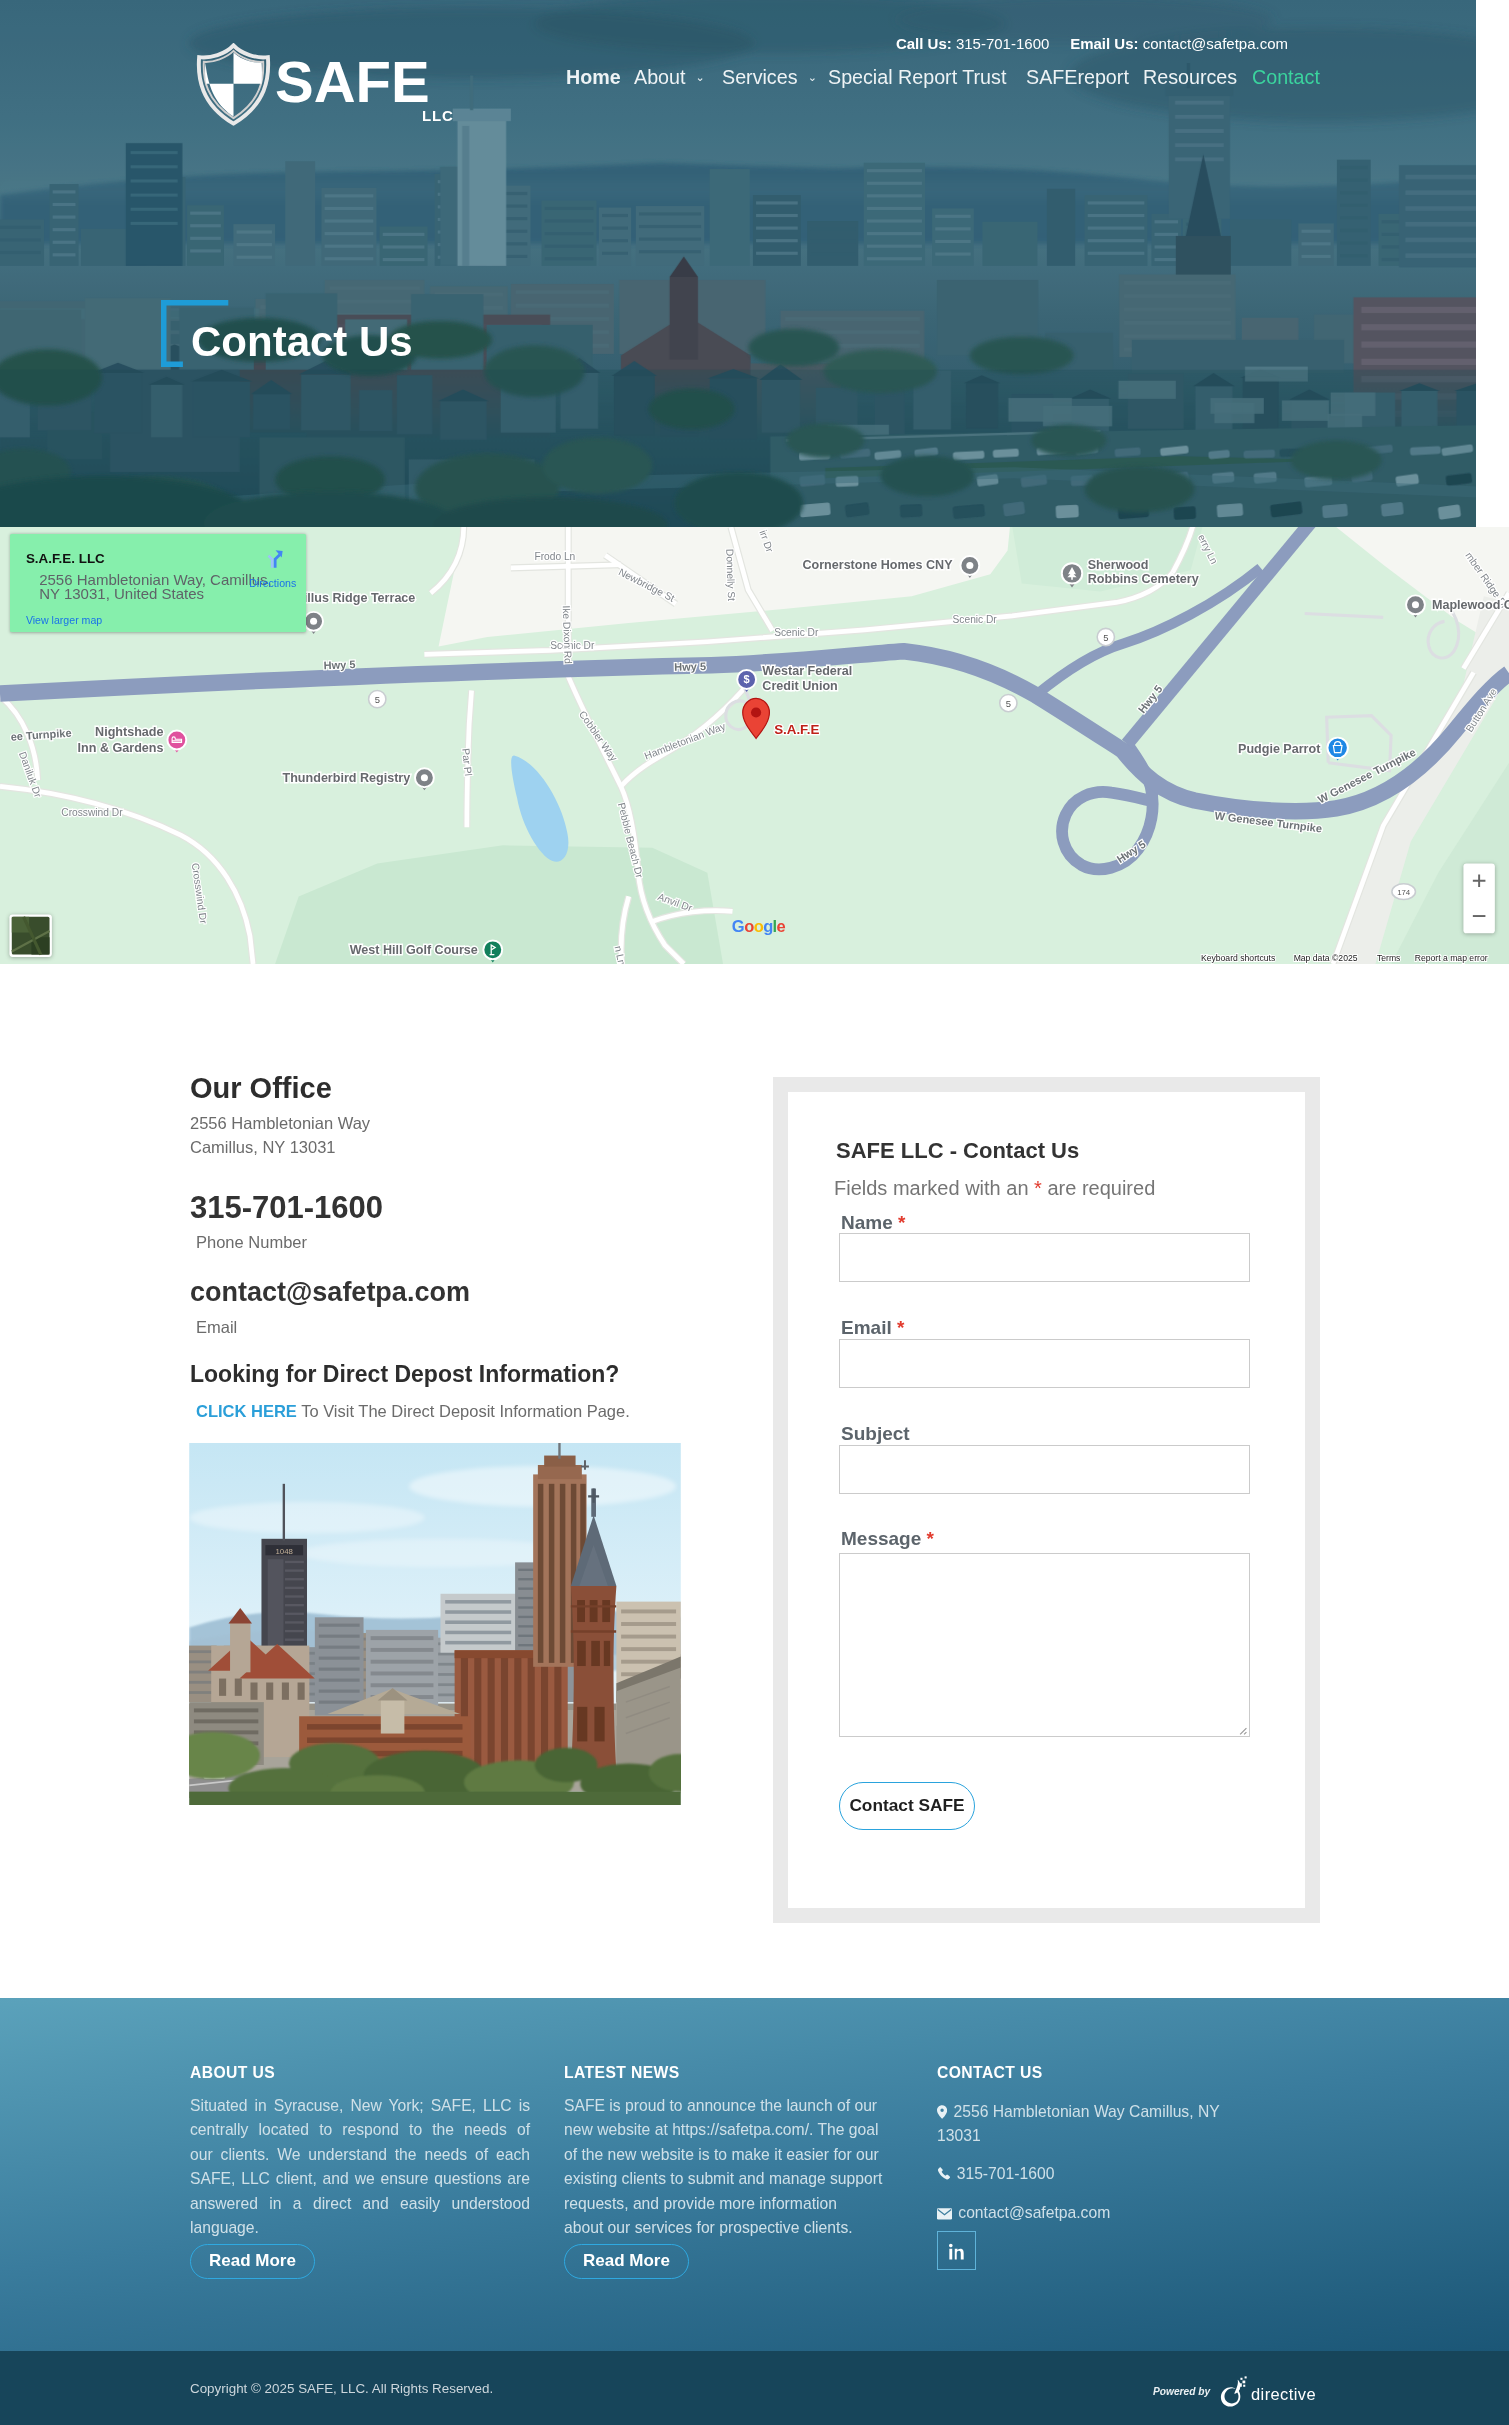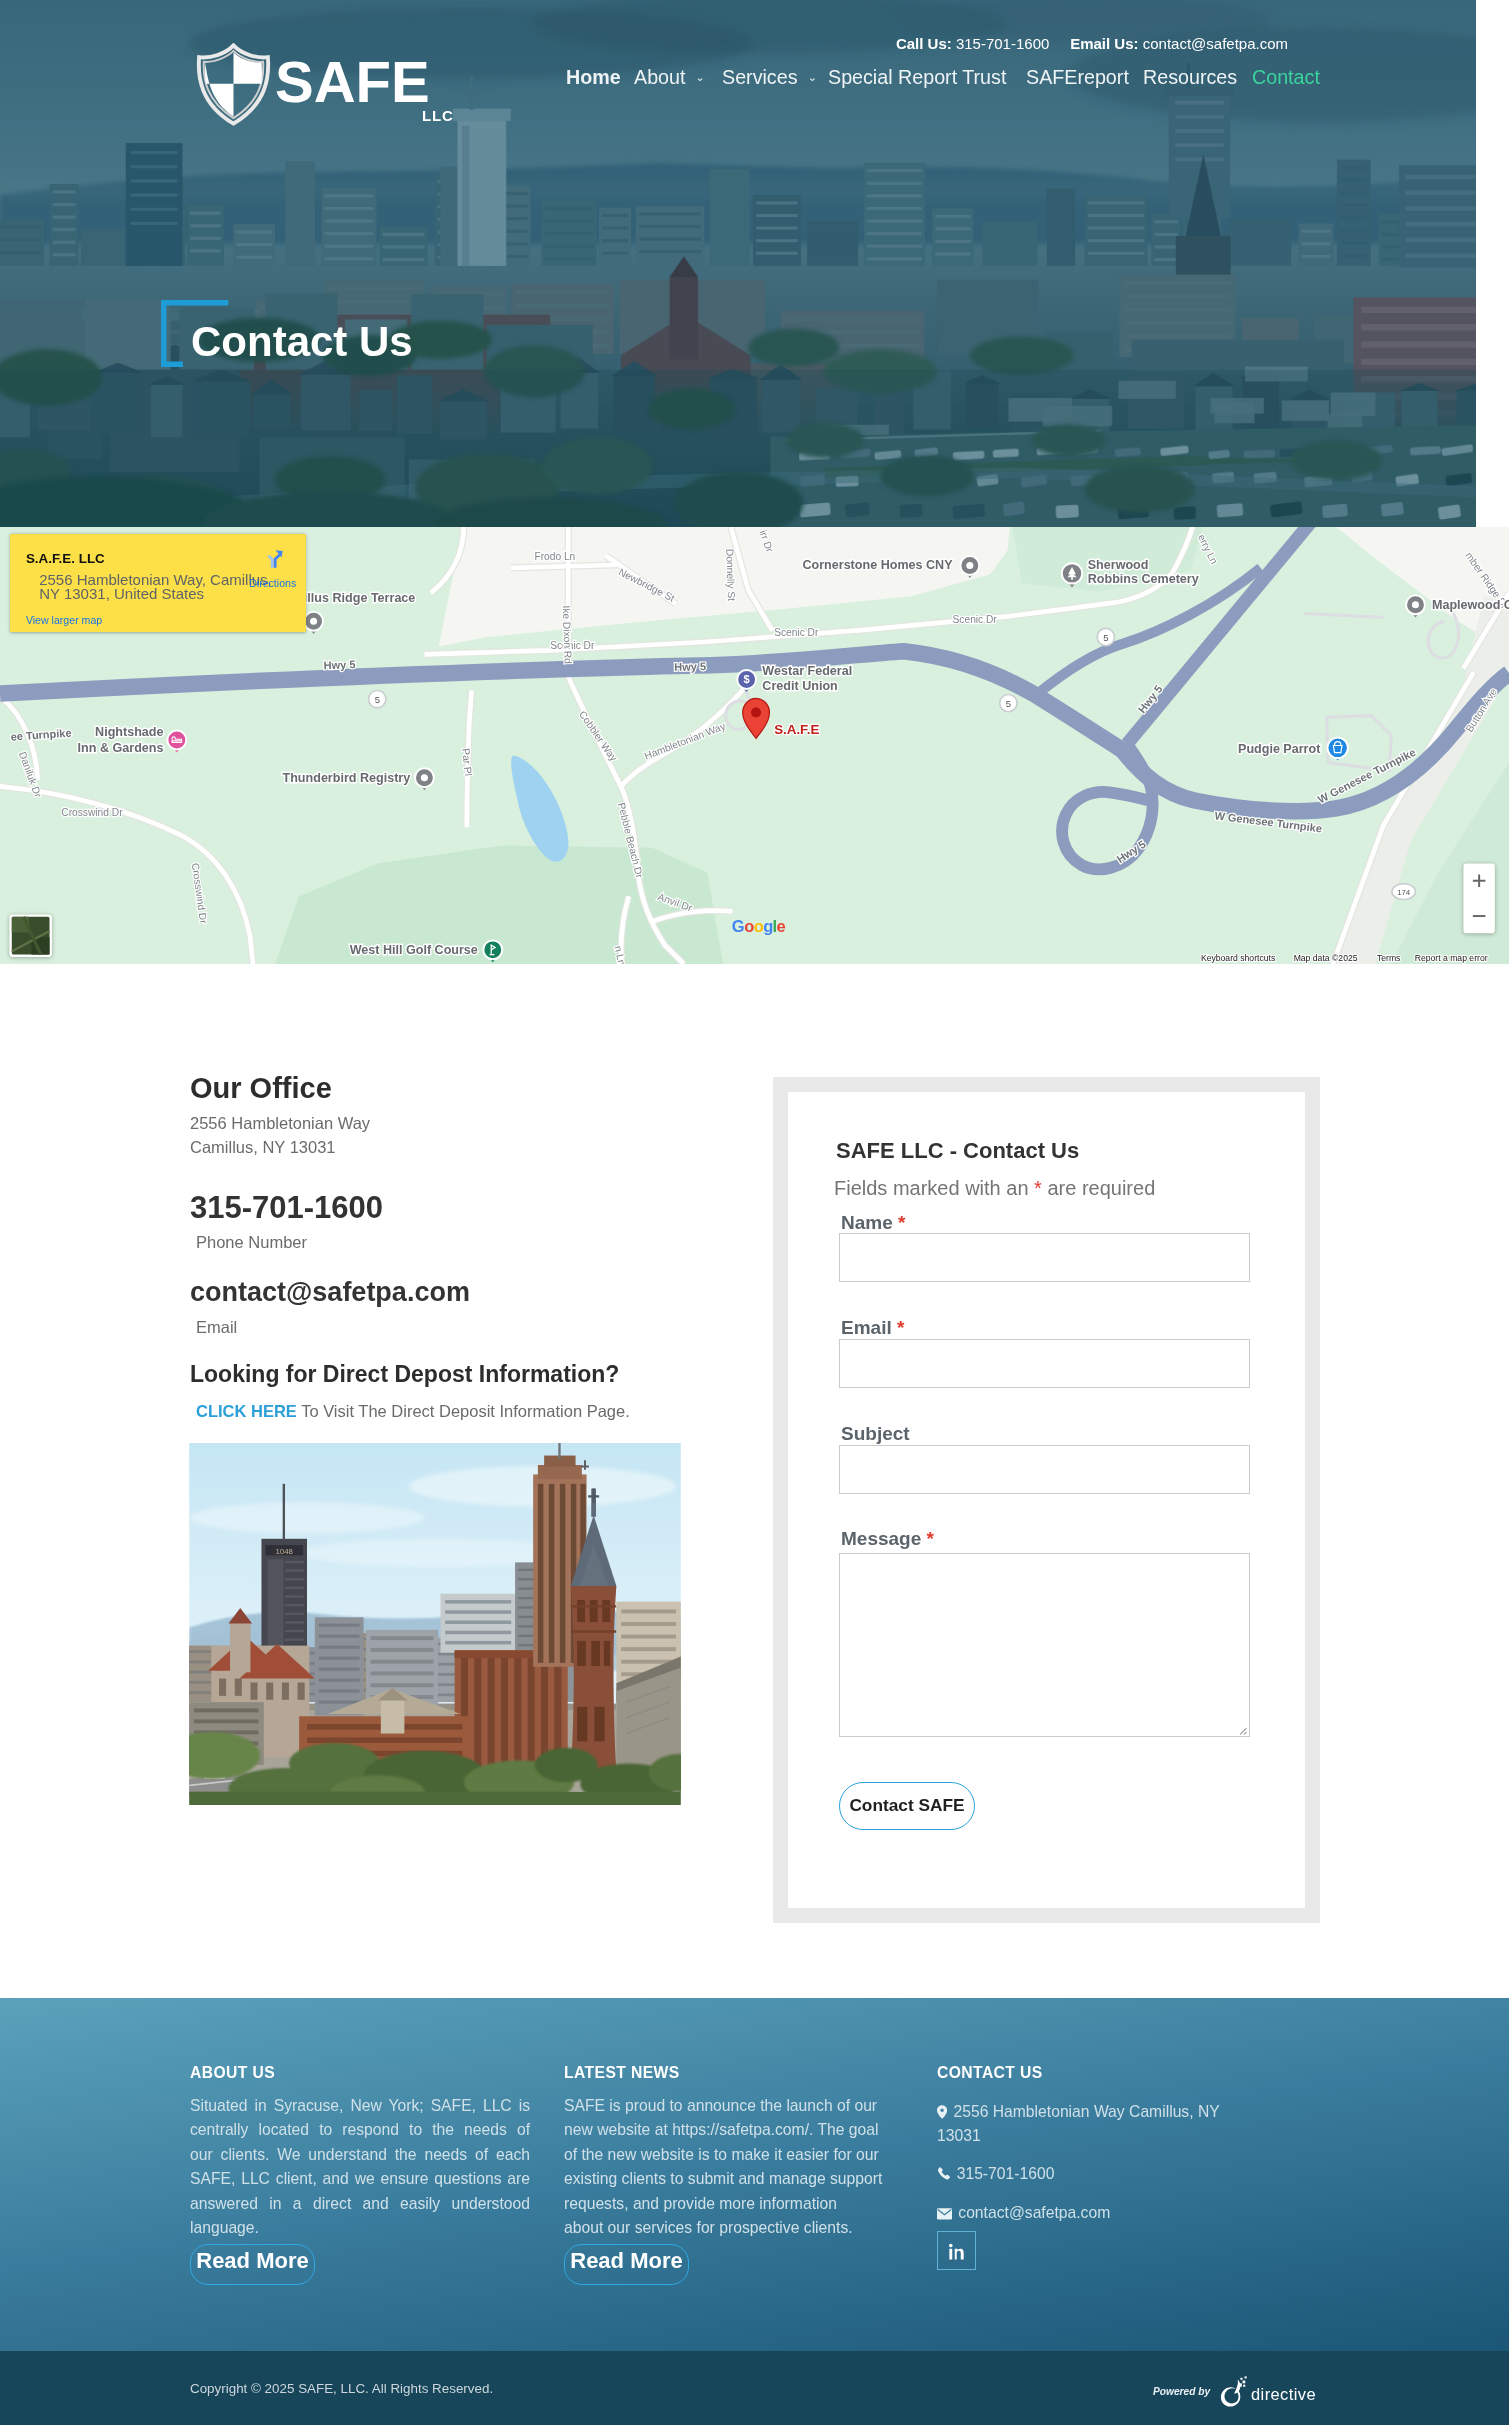--- a/index.html
+++ b/index.html
@@ -8,33 +8,33 @@
 .abs{position:absolute;}
 #hero{position:absolute;left:0;top:0;width:1476px;height:527px;overflow:hidden;}
 #topbar{position:absolute;top:35px;right:188px;color:#fff;font-size:15px;white-space:nowrap;}
 .nav-item{position:absolute;top:66px;color:#eef3f5;font-size:19.7px;white-space:nowrap;}
 .caret{font-size:11px;position:relative;top:-3.1px;margin-left:4.7px;}
 #logo-safe{position:absolute;left:275px;top:53px;color:#fff;font-size:58px;font-weight:bold;line-height:1;letter-spacing:0;}
 #logo-llc{position:absolute;left:410px;top:107px;color:#fff;font-size:15px;font-weight:bold;letter-spacing:0.8px;margin-left:12px;}
 #cu-wrap{position:absolute;left:161px;top:300px;}
 #cu-text{position:absolute;left:30px;top:18px;color:#fff;font-size:42px;font-weight:bold;white-space:nowrap;}
 #map{position:absolute;left:0;top:527px;width:1509px;height:437px;background:#d8f0dd;overflow:hidden;}
-#mapcard{position:absolute;left:10.2px;top:7px;width:296px;height:98px;background:#fde047;border-radius:1.6px;box-shadow:0 0.8px 3.1px rgba(0,0,0,.3);}
+#mapcard{position:absolute;left:10.2px;top:7px;width:296px;height:98px;background:#86efac;border-radius:1.6px;box-shadow:0 0.8px 3.1px rgba(0,0,0,.3);}
 #content{position:absolute;left:0;top:964px;width:1509px;height:1034px;background:#fff;}
 .grey{color:#6b6b6b;}
 #formframe{position:absolute;left:773px;top:113px;width:547px;height:846px;background:#e9e9e9;}
 #formwhite{position:absolute;left:15px;top:15px;width:517px;height:816px;background:#fff;}
 .flabel{position:absolute;font-size:19px;font-weight:bold;color:#5c646b;margin-top:12px;}
 .finput{position:absolute;width:411px;height:49px;border:0.8px solid #cbcbcb;background:#fff;}
 .red{color:#e23b2e;}
 #footer{position:absolute;left:0;top:1998px;width:1509px;height:353px;background:linear-gradient(172deg,#5ba2bb 0%,#3a7c9d 48%,#1b5676 100%);}
 .fcol-h{position:absolute;font-size:15.7px;font-weight:bold;color:#fff;letter-spacing:0.4px;}
 .fcol-p{position:absolute;font-size:15.7px;line-height:24.4px;color:#cfe0e8;}
 .jline{text-align:justify;text-align-last:justify;}
-.readmore{position:absolute;width:125px;height:41px;border:1.6px solid #2fa9e1;border-radius:18px;color:#fff;font-size:22px;font-weight:bold;text-align:center;line-height:32px;}
+.readmore{position:absolute;width:125px;height:35px;border:1.6px solid #2fa9e1;border-radius:18px;color:#fff;font-size:17px;font-weight:bold;text-align:center;line-height:32px;}
 .ficon{position:relative;top:1.6px;margin-right:6.3px;}
 #bottombar{position:absolute;left:0;top:2351px;width:1509px;height:75px;background:#17455a;}
 </style>
 </head>
 <body>
 <div id="page">
 <div id="hero">
 <svg class="abs" style="left:0;top:0;" width="1509" height="527" viewBox="0 0 1920 670" preserveAspectRatio="none">
 <defs>
 <linearGradient id="sky" x1="0" y1="0" x2="0" y2="1">

